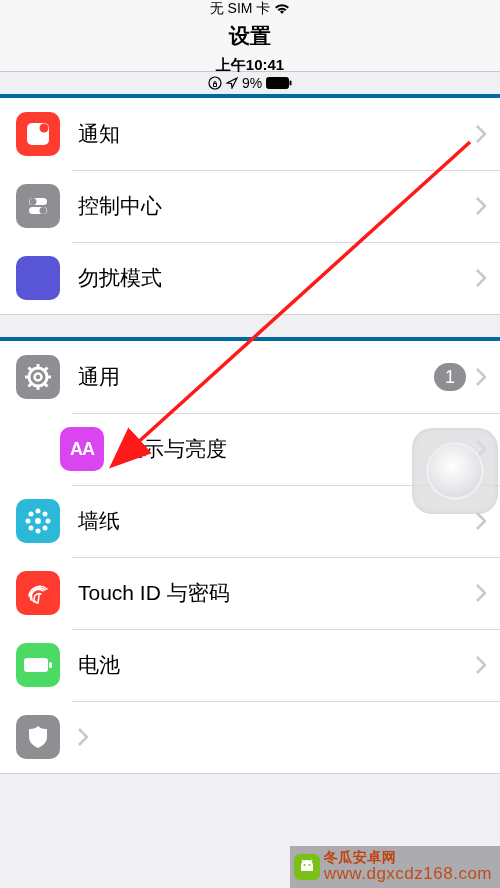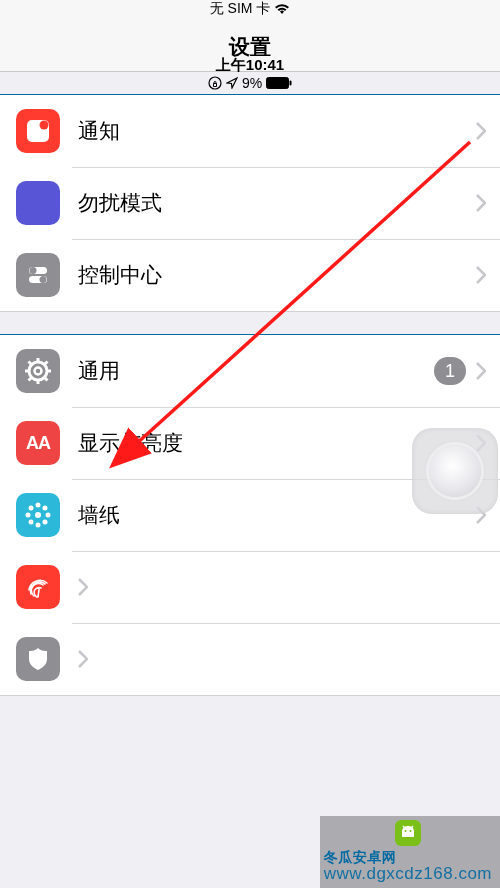--- a/index.html
+++ b/index.html
@@ -22,26 +22,25 @@
     flex-direction: column;
   }
   .status-left, .status-right { display: flex; align-items: center; gap: 4px; }
   .status-center { font-weight: 600; font-size: 15px; margin-top: 38px; }
   .wifi-icon, .lock-rot-icon, .loc-icon, .batt-icon { display: inline-flex; }
   .nav-bar {
     height: 50px;
     background: #f7f7f8;
     border-bottom: 1px solid #c8c8cc;
     display: flex;
-    align-items: center;
     justify-content: center;
     font-size: 21px;
     font-weight: 600;
   }
-  .group { margin-top: 22px; background: #fff; border-top: 1px solid #0369a1; border-bottom: 1px solid #d0d0d4; }
+  .group { margin-top: 22px; background: #fff; border-top: 4px solid #0369a1; border-bottom: 1px solid #d0d0d4; }
   .group:first-of-type { margin-top: 18px; }
   .row {
     display: flex;
     align-items: center;
     height: 72px;
     padding-left: 16px;
     position: relative;
   }
   .row + .row::before {
     content: "";
@@ -104,40 +103,39 @@
     background: radial-gradient(circle at 45% 40%, #fff 0%, #e8e8ec 55%, #cfcfd4 100%);
     box-shadow: 0 0 0 3px rgba(255,255,255,0.5), 0 0 6px rgba(0,0,0,0.1);
   }
   
   .watermark {
     position: absolute;
     right: 0; bottom: 0;
     display: flex;
     align-items: center;
     background: rgba(0,0,0,0.28);
-    color: #0369a1;
+    color: #c2410c;
     font-size: 15px;
     padding: 4px 8px 4px 4px;
     gap: 4px;
     letter-spacing: 0.5px;
-    flex-direction: column;
   }
   .wm-icon {
     width: 26px; height: 26px;
     background: #7bc019;
     border-radius: 6px;
     display: flex;
     align-items: center;
     justify-content: center;
   }
   
   .bg-red   { background: #ff3b30; }
   .bg-grey  { background: #8e8e93; }
   .bg-indigo{ background: #5856d6; }
-  .bg-blue  { background: #ef4444; }
+  .bg-blue  { background: #d946ef; margin-left: 44px; }
   .bg-cyan  { background: #2cb8d8; }
   .bg-green { background: #4cd964; }
   .bg-white-txt { color: #fff; font-size: 20px; font-weight: 600; }
 </style>
 </head>
 <body>
 
 <div class="status-bar">
   <div class="status-left">
     <span>无 SIM 卡</span>
@@ -185,43 +183,43 @@
     </div>
     <div class="row-label">通知</div>
     <span class="chevron">
         <svg width="10" height="18" viewBox="0 0 10 18">
           <path d="M1 1 L9 9 L1 17" fill="none" stroke="#c7c7cc" stroke-width="2.5"></path>
         </svg>
       </span>
   </div>
 
   <div class="row">
-    <div class="app-icon bg-indigo">
-      <svg width="28" height="28" viewBox="0 0 28 28">
-          <path d="M18 6 A8 8 0 1 1 10 20 A6 6 0 0 0 18 6 Z" fill="#fff"></path>
-        </svg>
-    </div>
-    <div class="row-label">勿扰模式</div>
-    <span class="chevron">
-        <svg width="10" height="18" viewBox="0 0 10 18">
-          <path d="M1 1 L9 9 L1 17" fill="none" stroke="#c7c7cc" stroke-width="2.5"></path>
-        </svg>
-      </span>
-  </div>
-
-  <div class="row">
     <div class="app-icon bg-grey">
       <svg width="28" height="28" viewBox="0 0 28 28">
           <rect x="5" y="6" width="18" height="7" rx="3.5" fill="#fff"></rect>
           <circle cx="9" cy="9.5" r="3.5" fill="#8e8e93"></circle>
           <rect x="5" y="15" width="18" height="7" rx="3.5" fill="#fff"></rect>
           <circle cx="19" cy="18.5" r="3.5" fill="#8e8e93"></circle>
         </svg>
     </div>
     <div class="row-label">控制中心</div>
+    <span class="chevron">
+        <svg width="10" height="18" viewBox="0 0 10 18">
+          <path d="M1 1 L9 9 L1 17" fill="none" stroke="#c7c7cc" stroke-width="2.5"></path>
+        </svg>
+      </span>
+  </div>
+
+  <div class="row">
+    <div class="app-icon bg-indigo">
+      <svg width="28" height="28" viewBox="0 0 28 28">
+          <path d="M18 6 A8 8 0 1 1 10 20 A6 6 0 0 0 18 6 Z" fill="#fff"></path>
+        </svg>
+    </div>
+    <div class="row-label">勿扰模式</div>
     <span class="chevron">
         <svg width="10" height="18" viewBox="0 0 10 18">
           <path d="M1 1 L9 9 L1 17" fill="none" stroke="#c7c7cc" stroke-width="2.5"></path>
         </svg>
       </span>
   </div>
 
 </div>
 
 <div class="group">
@@ -294,27 +292,42 @@
       <svg width="30" height="30" viewBox="0 0 30 30">
           <g fill="none" stroke="#fff" stroke-width="1.6" stroke-linecap="round">
             <path d="M8 22 a9 9 0 0 1 14 -10"></path>
             <path d="M6 18 a11 11 0 0 1 18 -7"></path>
             <path d="M11 24 a6 6 0 0 1 9 -11"></path>
             <path d="M14 25 a3.5 3.5 0 0 1 4 -9"></path>
             <path d="M15 16 a1 1 0 0 1 1 1 c0 3 -1 6 -1 8"></path>
           </g>
         </svg>
     </div>
-    <span class="chevron">
-        <svg width="10" height="18" viewBox="0 0 10 18">
-          <path d="M1 1 L9 9 L1 17" fill="none" stroke="#c7c7cc" stroke-width="2.5"></path>
-        </svg>
-      </span>
-  </div>
-
+    <div class="row-label">Touch ID 与密码</div>
+    <span class="chevron">
+        <svg width="10" height="18" viewBox="0 0 10 18">
+          <path d="M1 1 L9 9 L1 17" fill="none" stroke="#c7c7cc" stroke-width="2.5"></path>
+        </svg>
+      </span>
+  </div>
+
+  <div class="row">
+    <div class="app-icon bg-green">
+      <svg width="32" height="20" viewBox="0 0 32 20">
+          <rect x="2" y="3" width="24" height="14" rx="3" fill="#fff"></rect>
+          <rect x="27" y="7" width="3" height="6" rx="1.5" fill="#fff"></rect>
+        </svg>
+    </div>
+    <div class="row-label">电池</div>
+    <span class="chevron">
+        <svg width="10" height="18" viewBox="0 0 10 18">
+          <path d="M1 1 L9 9 L1 17" fill="none" stroke="#c7c7cc" stroke-width="2.5"></path>
+        </svg>
+      </span>
+  </div>
 
   <div class="row">
     <div class="app-icon bg-grey">
       <svg width="28" height="28" viewBox="0 0 28 28">
           <path d="M14 3 C11 6 7 6 5 6 v8 c0 6 5 9 9 11 c4 -2 9 -5 9 -11 v-8 c-2 0 -6 0 -9 -3 z" fill="#fff"></path>
         </svg>
     </div>
     <span class="chevron">
         <svg width="10" height="18" viewBox="0 0 10 18">
           <path d="M1 1 L9 9 L1 17" fill="none" stroke="#c7c7cc" stroke-width="2.5"></path>

